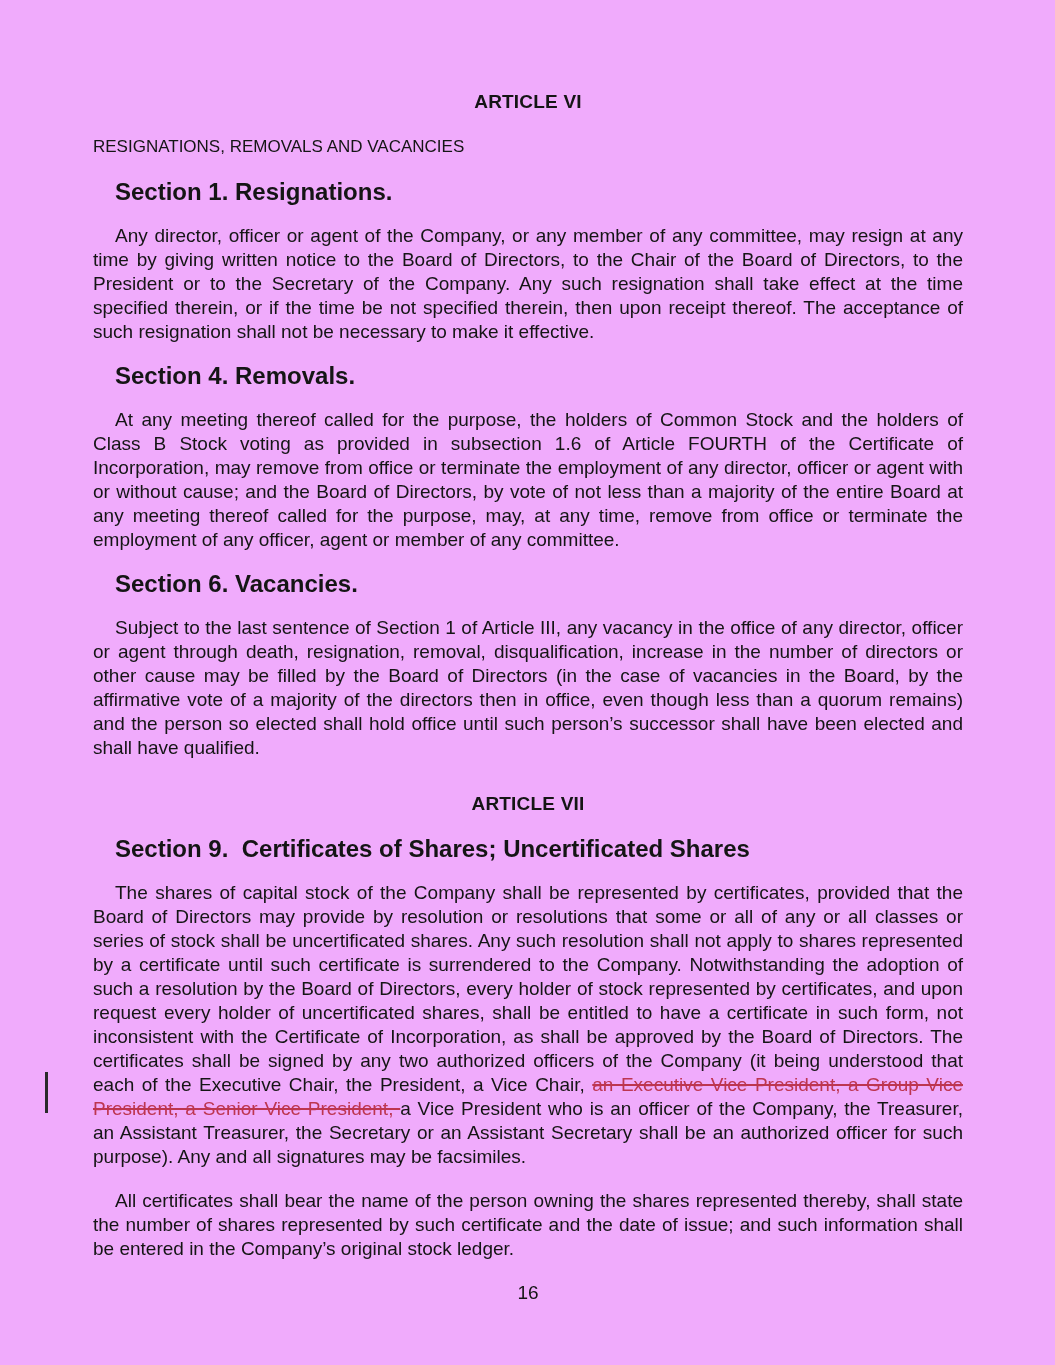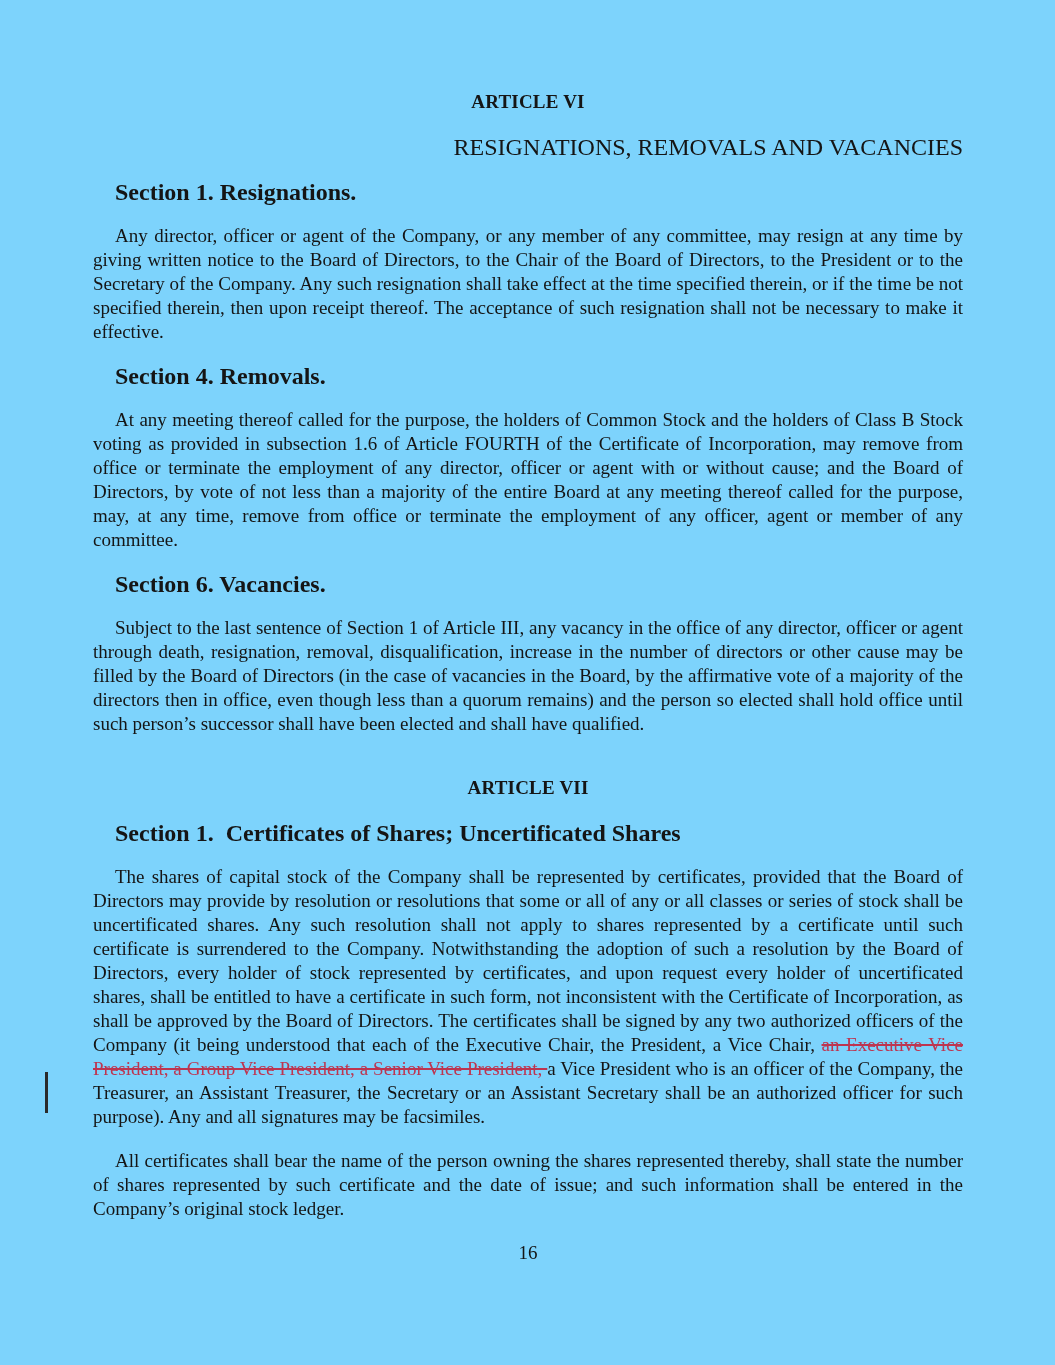--- a/index.html
+++ b/index.html
@@ -1,46 +1,46 @@
 <!DOCTYPE html>
 <html><head>
 <meta charset="utf-8">
 <style>
   * { margin: 0; padding: 0; box-sizing: border-box; }
   html, body { background: #e8e8e8; }
   .page {
     position: relative;
     width: 1055px;
     height: 1365px;
-    background: #7dd3fc;
+    background: #f0abfc;
     overflow: hidden;
-    font-family: Liberation Serif, serif;
+    font-family: Liberation Sans, sans-serif;
     color: #151515;
   }
   .content {
     position: absolute;
     top: 90px;
     left: 93px;
     right: 92px;
     font-size: 19px;
     line-height: 24px;
     text-align: justify;
   }
   .article-title {
     font-size: 19px;
     font-weight: bold;
     text-align: center;
     margin-bottom: 21px;
     letter-spacing: 0.2px;
   }
-  .article-title.extra-space { margin-top: 40px; }
+  .article-title.extra-space { margin-top: 32px; }
   .article-subtitle {
-    font-size: 24px;
+    font-size: 17px;
     font-weight: normal;
-    text-align: right;
+    text-align: left;
     margin-bottom: 21px;
   }
   .section-heading {
     font-size: 24px;
     font-weight: bold;
     text-align: left;
     padding-left: 22px;
     margin-bottom: 20px;
     white-space: pre-wrap;
   }
@@ -89,21 +89,21 @@
 
     <p class="body-para">At any meeting thereof called for the purpose, the holders of Common Stock and the holders of Class B Stock voting as provided in subsection 1.6 of Article FOURTH of the Certificate of Incorporation, may remove from office or terminate the employment of any director, officer or agent with or without cause; and the Board of Directors, by vote of not less than a majority of the entire Board at any meeting thereof called for the purpose, may, at any time, remove from office or terminate the employment of any officer, agent or member of any committee.</p>
 
     <div class="section-heading">Section 6. Vacancies.</div>
 
     <p class="body-para">Subject to the last sentence of Section 1 of Article III, any vacancy in the office of any director, officer or agent through death, resignation, removal, disqualification, increase in the number of directors or other cause may be filled by the Board of Directors (in the case of vacancies in the Board, by the affirmative vote of a majority of the directors then in office, even though less than a quorum remains) and the person so elected shall hold office until such person’s successor shall have been elected and shall have qualified.</p>
 
     <div class="article-title extra-space">ARTICLE VII</div>
 
 
-    <div class="section-heading">Section 1.  Certificates of Shares; Uncertificated Shares</div>
+    <div class="section-heading">Section 9.  Certificates of Shares; Uncertificated Shares</div>
 
     <p class="body-para"><span>The shares of capital stock of the Company shall be represented by certificates, provided that the Board of Directors may provide by resolution or resolutions that some or all of any or all classes or series of stock shall be uncertificated shares.  Any such resolution shall not apply to shares represented by a certificate until such certificate is surrendered to the Company.  Notwithstanding the adoption of such a resolution by the Board of Directors, every holder of stock represented by certificates, and upon request every holder of uncertificated shares, shall be entitled to have a certificate in such form, not inconsistent with the Certificate of Incorporation, as shall be approved by the Board of Directors.  The certificates shall be signed by any two authorized officers of the Company (it being understood that each of the Executive Chair, the President, a Vice Chair, </span><span class="struck">an Executive Vice President, a Group Vice President, a Senior Vice President, </span><span>a Vice President who is an officer of the Company, the Treasurer, an Assistant Treasurer, the Secretary or an Assistant Secretary shall be an authorized officer for such purpose).  Any and all signatures may be facsimiles.</span></p>
 
     <p class="body-para">All certificates shall bear the name of the person owning the shares represented thereby, shall state the number of shares represented by such certificate and the date of issue; and such information shall be entered in the Company’s original stock ledger.</p>
 
     <div class="page-number">16</div>
 
   </div>
 </div>
 

